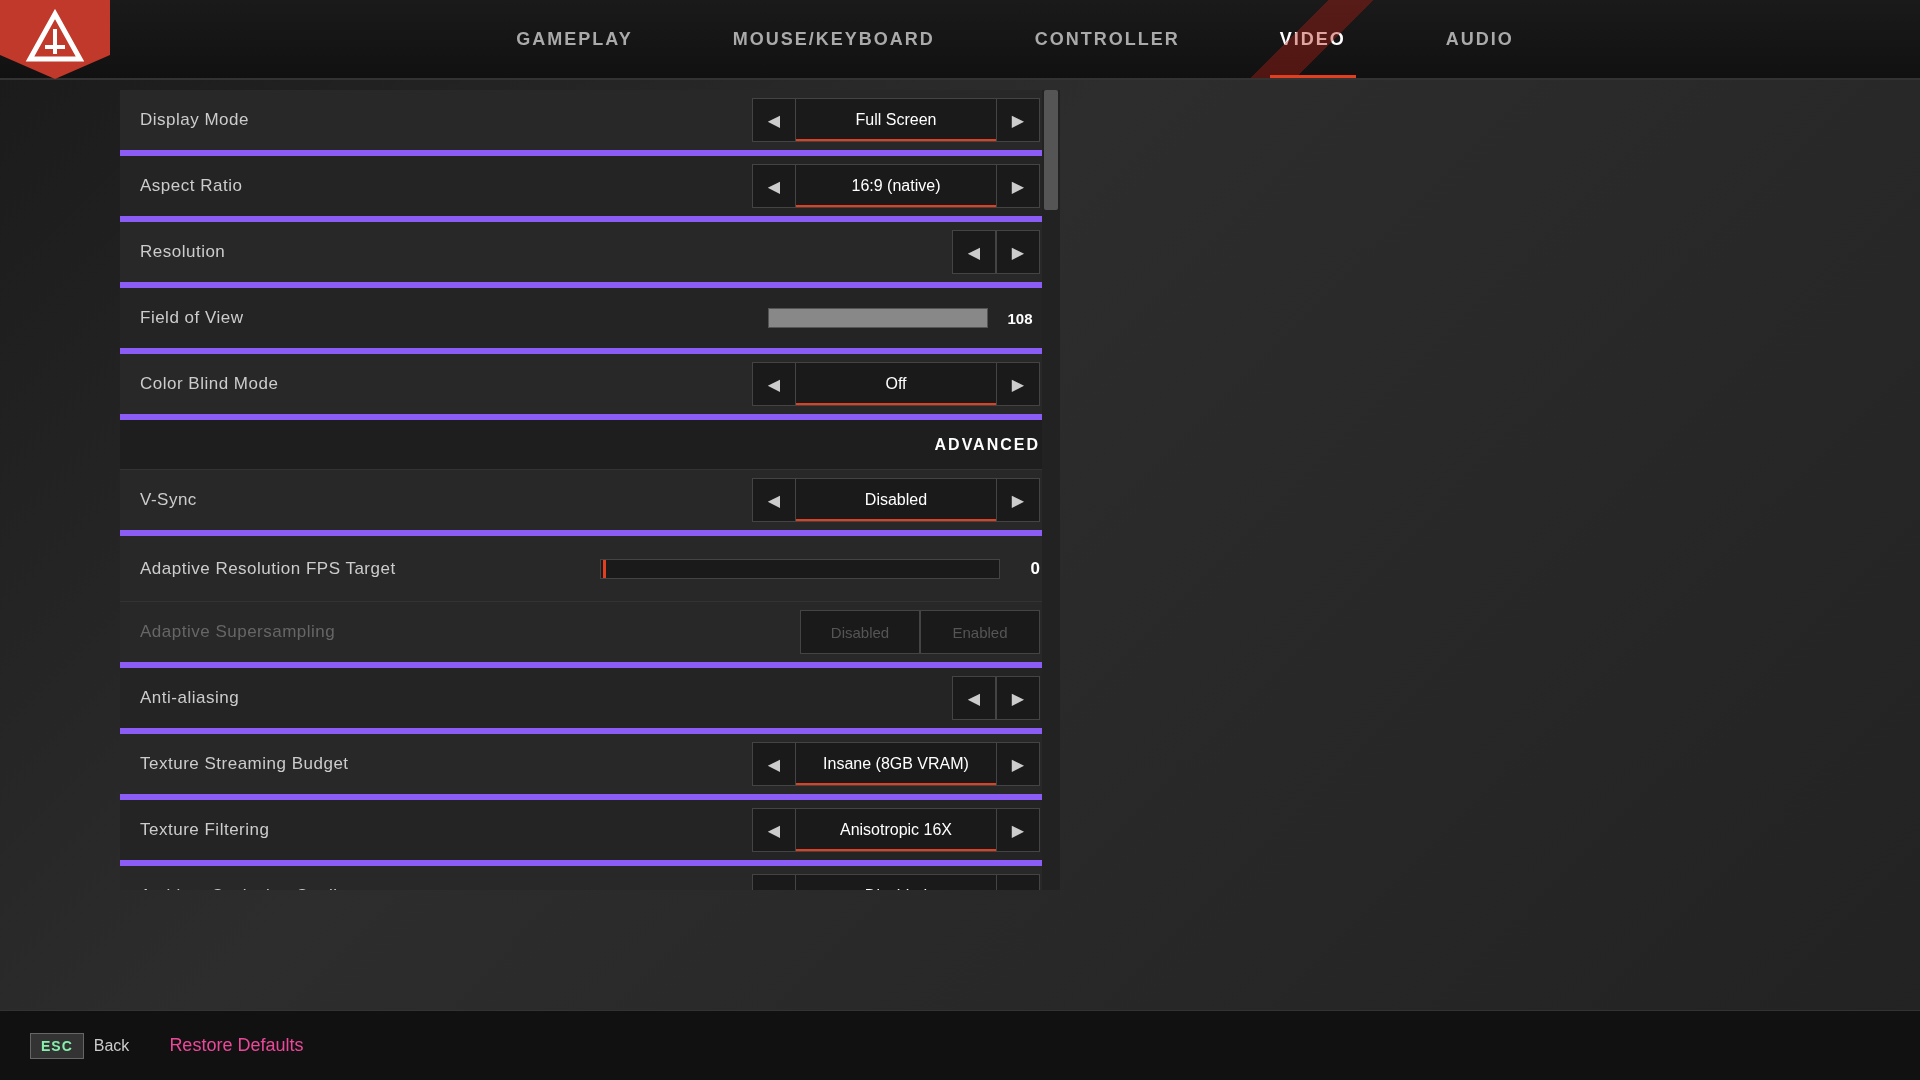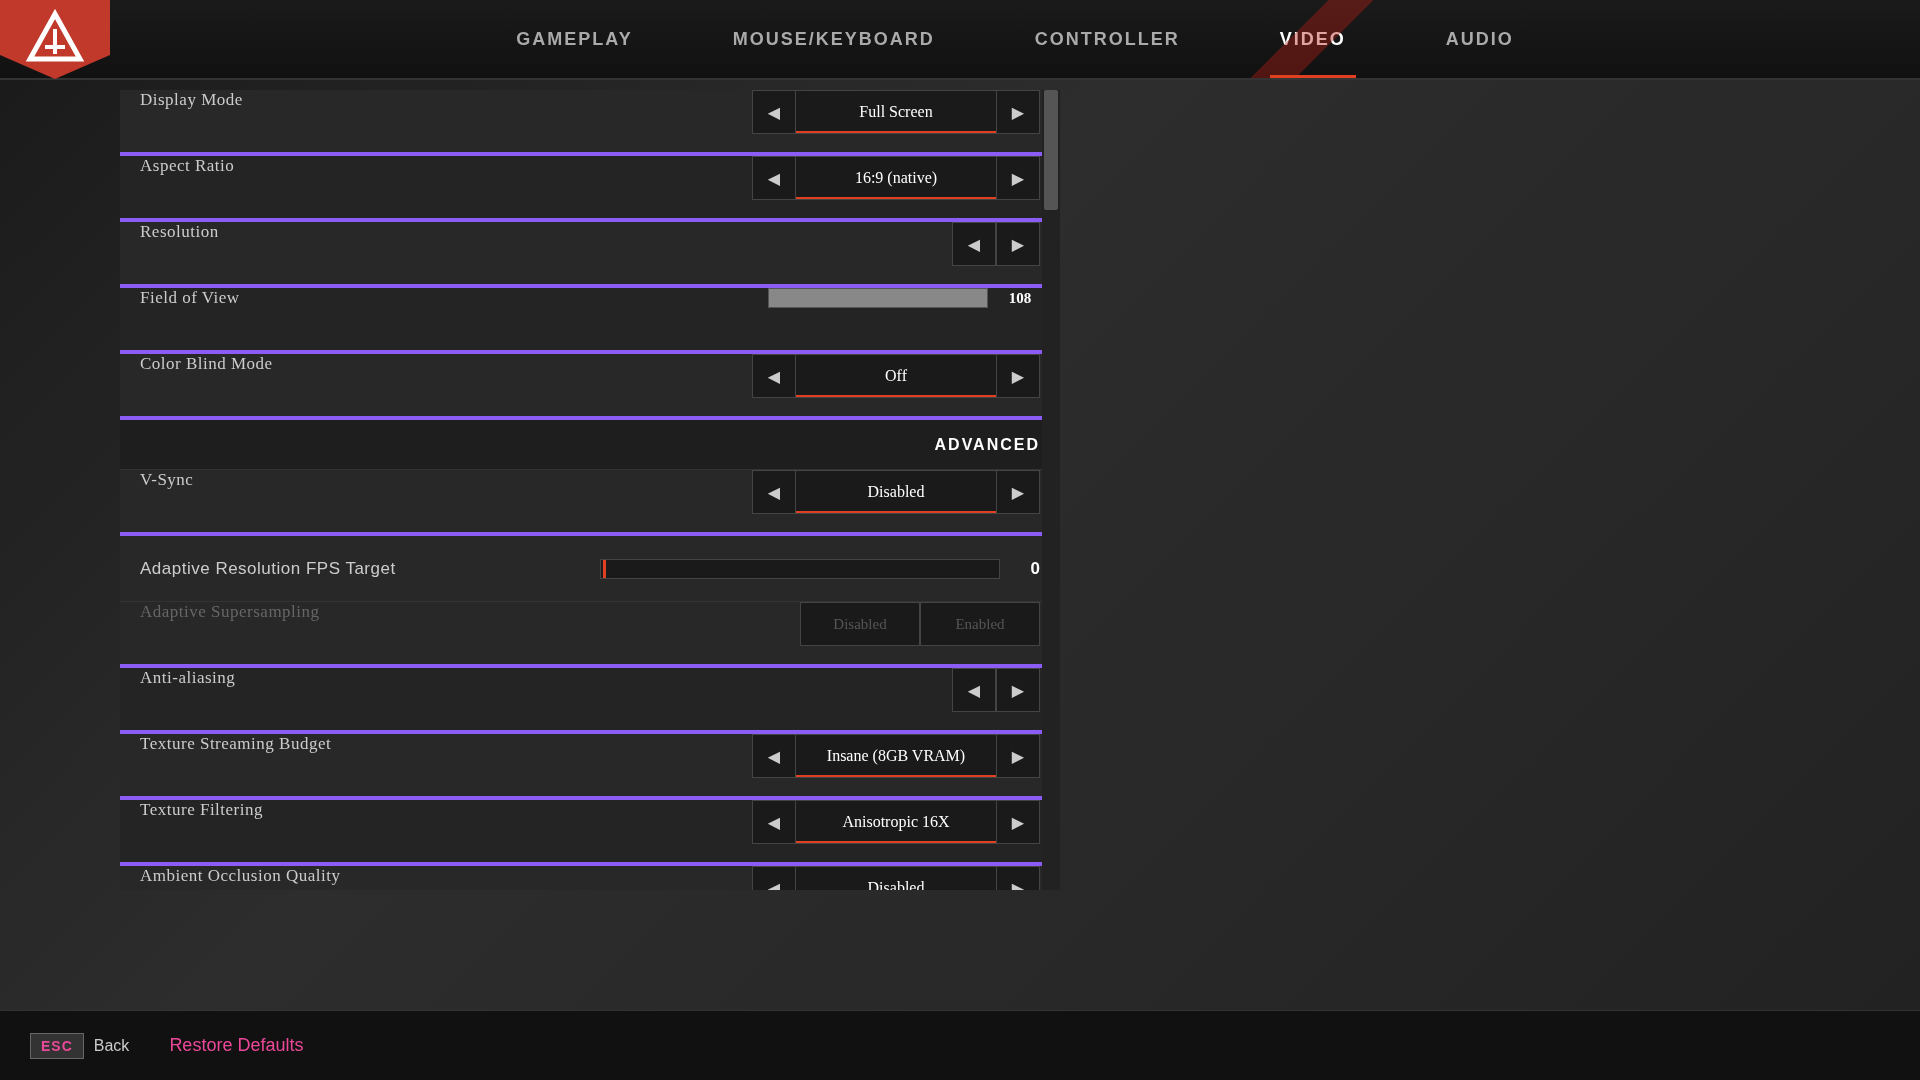--- a/index.html
+++ b/index.html
@@ -133,26 +133,25 @@
       left: 2px;
       right: 2px;
       height: 120px;
       background: #555;
       border-radius: 2px;
     }
 
     
     .setting-row {
       display: flex;
-      align-items: flex-start;
+      align-items: center;
       height: 66px;
-      border-bottom: 4px solid #8b5cf6;
+      border-bottom: 6px solid #8b5cf6;
       padding: 0 20px;
       background: #282828;
-      font-family: Liberation Serif, serif;
     }
 
     .setting-row:nth-child(even) {
       background: #242424;
     }
 
     .setting-label {
       color: #ccc;
       font-size: 17px;
       font-weight: 500;
@@ -347,21 +346,21 @@
 
     .esc-button {
       display: flex;
       align-items: center;
       gap: 10px;
     }
 
     .esc-key {
       background: #333;
       border: 1px solid #666;
-      color: #ec4899;
+      color: #86efac;
       font-size: 14px;
       font-weight: bold;
       padding: 4px 10px;
       letter-spacing: 1px;
     }
 
     .esc-label {
       color: #ccc;
       font-size: 16px;
       font-weight: 500;

